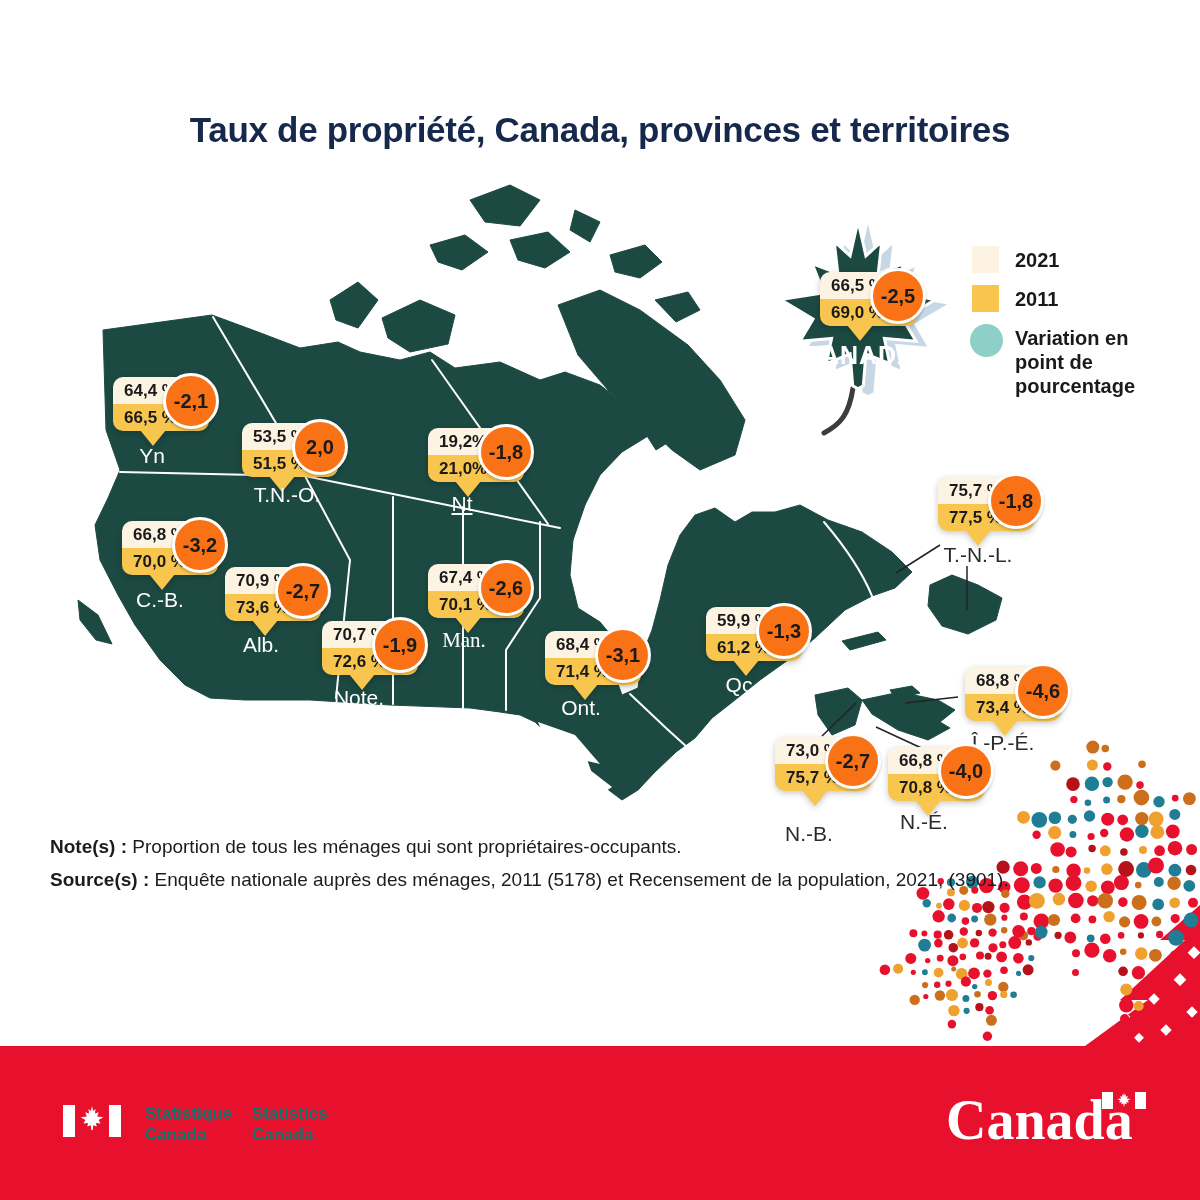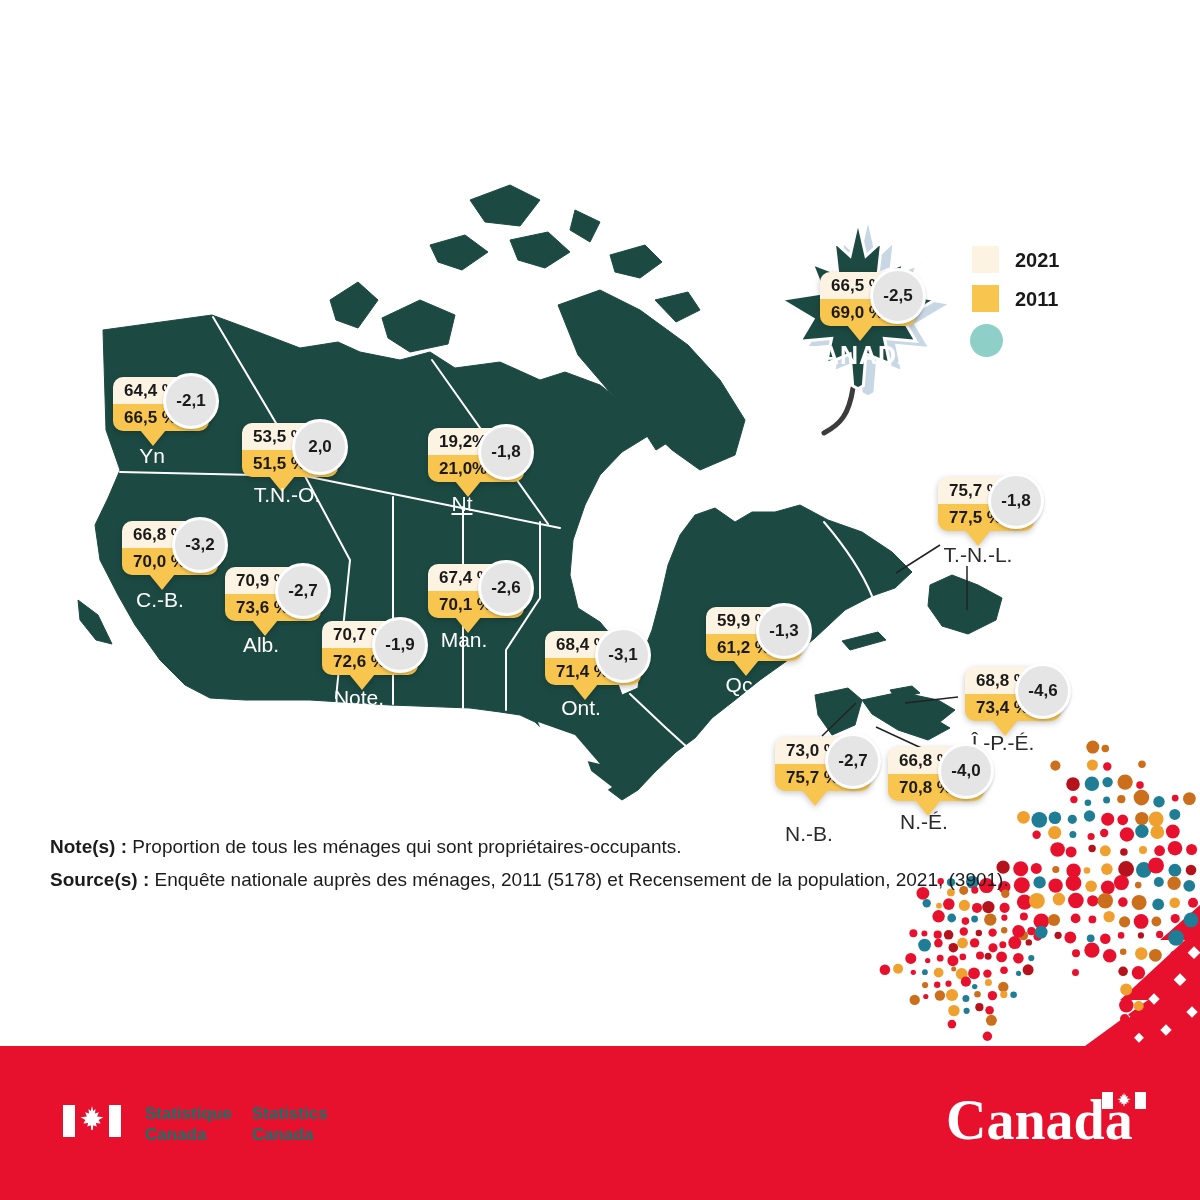--- a/index.html
+++ b/index.html
@@ -17,22 +17,22 @@
   .connector{fill:none;stroke:#222;stroke-width:1.5;}
   
   .bubble{position:absolute;width:96px;height:54px;z-index:3;}
   .bubble-rows{position:relative;width:96px;height:54px;filter:drop-shadow(0 2px 3px rgba(0,0,0,.22));}
   .row{height:27px;line-height:27px;padding-left:11px;font-weight:bold;font-size:17px;color:#1a1a1a;white-space:nowrap;}
   .r2021{background:#fcf3e2;border-radius:10px 10px 0 0;}
   .r2011{background:#f8c54e;border-radius:0 0 10px 10px;}
   .tail{position:absolute;left:27px;top:53px;width:0;height:0;
         border:13px solid transparent;border-bottom:none;border-top:16px solid #f8c54e;}
   .vcircle{position:absolute;left:50px;top:-4px;width:50px;height:50px;border-radius:50%;
-           background:#e5e5e5;border:3px solid #fff;text-align:center;line-height:50px;
-           font-weight:bold;font-size:17px;color:#1a1a1a;box-shadow:0 2px 3px rgba(0,0,0,.2);}
+           background:#f97316;border:3px solid #fff;text-align:center;line-height:50px;
+           font-weight:bold;font-size:20px;color:#1a1a1a;box-shadow:0 2px 3px rgba(0,0,0,.2);}
   .region-label{position:absolute;transform:translateX(-50%);font-size:21px;z-index:3;white-space:nowrap;}
   .region-label.light{color:#fff;}
   .region-label.dark{color:#2b2b2b;}
   #canada-label{position:absolute;left:859px;top:341px;transform:translateX(-50%);
         font-size:25px;font-weight:bold;color:#fff;letter-spacing:1px;z-index:3;}
   
   #legend{position:absolute;left:972px;top:246px;z-index:3;}
   .legend-item{display:flex;align-items:flex-start;margin-bottom:12px;}
   .swatch{width:27px;height:27px;margin-right:16px;flex:none;}
   .sw-2021{background:#fcf3e2;}
@@ -52,20 +52,21 @@
   #fip-en{left:252px;}
   #wordmark{position:absolute;left:946px;top:1088px;color:#fff;font-family:"Liberation Serif",serif;
             font-weight:bold;font-size:56px;z-index:5;letter-spacing:0;}
   #wm-flag{position:absolute;left:1102px;top:1092px;z-index:6;}
 </style>
 </head>
 <body>
 
 <div id="page">
 
+  <div id="title">Taux de propriété, Canada, provinces et territoires</div>
 
   <svg id="map" viewBox="0 0 1200 1200">
     <path class="land" d="M103,330 L212,315 L258,332 L300,348 L338,342 L360,352 L400,360 L430,352 L455,368 L500,362 L540,380 L565,372 L600,385 L622,402 L648,398 L660,415 L680,408 L695,430 L668,438 L648,436 L622,452 L600,475 L585,505 L573,540 L570,575 L578,608 L600,622 L615,640 L612,668 L622,695 L638,688 L642,655 L652,630 L660,600 L668,565 L680,535 L695,515 L715,508 L735,522 L752,512 L775,512 L800,505 L828,520 L862,532 L892,552 L912,572 L895,588 L872,596 L845,610 L815,638 L788,660 L760,680 L735,700 L712,718 L695,738 L676,752 L655,772 L638,790 L622,800 L606,788 L592,772 L585,752 L570,742 L552,738 L535,722 L520,715 L500,712 L470,708 L390,705 L310,700 L245,700 L210,698 L185,685 L160,660 L135,625 L118,595 L100,560 L95,525 L108,498 L120,470 L106,430 Z"></path>
     <path class="land" d="M78,600 L98,615 L112,644 L96,640 L80,620 Z"></path>
     <path class="land" d="M330,300 L358,282 L378,300 L358,328 L336,320 Z"></path>
     <path class="land" d="M382,318 L420,300 L455,315 L448,344 L410,352 L388,338 Z"></path>
     <path class="land" d="M470,200 L510,185 L540,200 L520,226 L485,222 Z"></path>
     <path class="land" d="M430,245 L465,235 L488,252 L462,270 L438,262 Z"></path>
     <path class="land" d="M510,240 L548,232 L570,252 L545,268 L518,260 Z"></path>
     <path class="land" d="M575,210 L600,222 L590,242 L570,230 Z"></path>
@@ -327,20 +328,21 @@
     <div class="legend-item">
       <div class="swatch sw-2021"></div>
       <div class="legend-text">2021</div>
     </div>
     <div class="legend-item">
       <div class="swatch sw-2011"></div>
       <div class="legend-text">2011</div>
     </div>
     <div class="legend-item">
       <div class="swatch sw-var"></div>
+      <div class="legend-text">Variation en point de pourcentage</div>
     </div>
   </div>
 
   <div class="bubble" style="left:820px;top:272px;">
     <div class="bubble-rows">
       <div class="row r2021">66,5 %</div>
       <div class="row r2011">69,0 %</div>
       <div class="tail"></div>
     </div>
     <div class="vcircle">-2,5</div>
@@ -402,21 +404,21 @@
       </div>
       <div class="region-label light" style="left: 359px; top: 686px;">Note.</div>
       <div class="bubble" style="left: 428px; top: 564px;">
         <div class="bubble-rows">
           <div class="row r2021">67,4 %</div>
           <div class="row r2011">70,1 %</div>
           <div class="tail"></div>
         </div>
         <div class="vcircle">-2,6</div>
       </div>
-      <div class="region-label light" style="left: 464px; top: 628px;">Man.</div>
+      <div class="region-label light" style="left: 464px; top: 628px; font-family: Liberation Serif, serif;">Man.</div>
       <div class="bubble" style="left: 545px; top: 631px;">
         <div class="bubble-rows">
           <div class="row r2021">68,4 %</div>
           <div class="row r2011">71,4 %</div>
           <div class="tail"></div>
         </div>
         <div class="vcircle">-3,1</div>
       </div>
       <div class="region-label light" style="left: 581px; top: 696px;">Ont.</div>
       <div class="bubble" style="left: 706px; top: 607px;">

